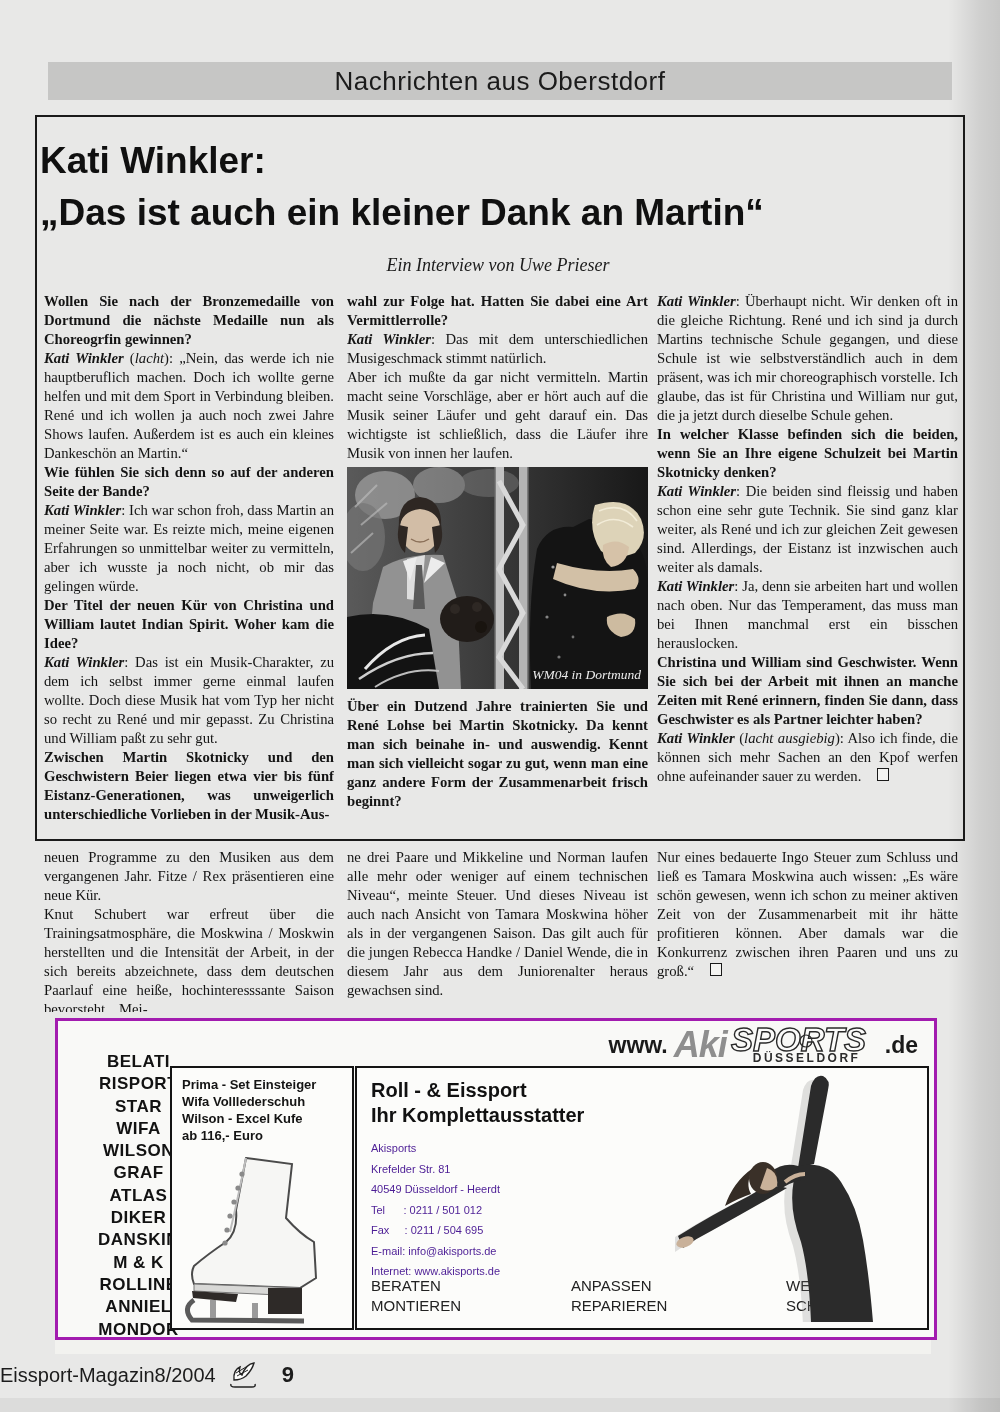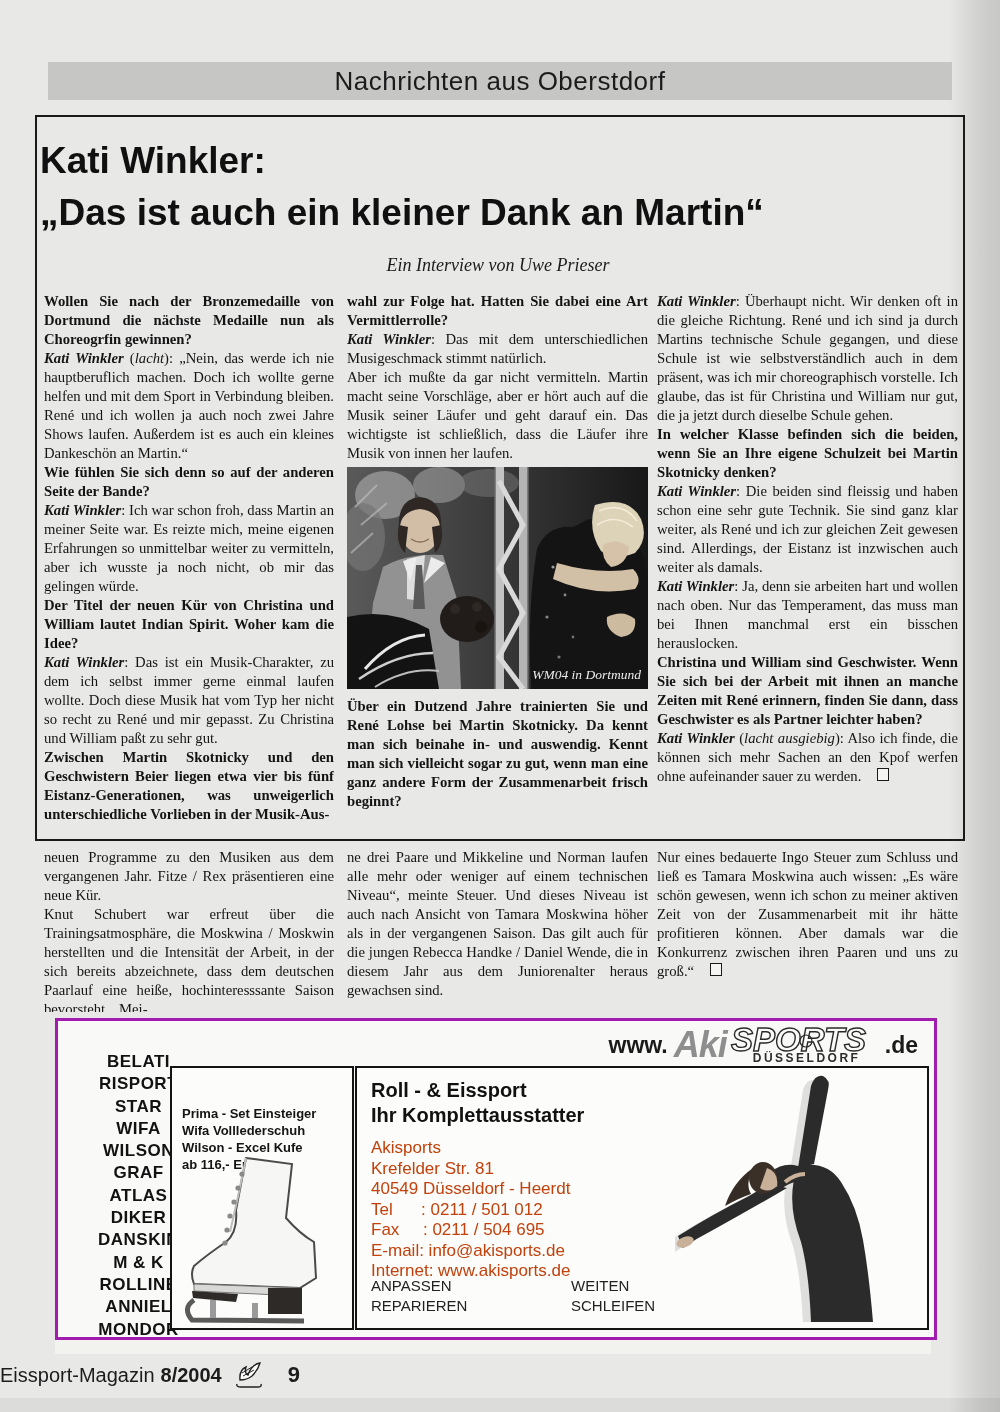--- a/index.html
+++ b/index.html
@@ -56,38 +56,38 @@
   .logo-sports-wrap{position:relative;margin-right:4px;}
   .logo-city{position:absolute;left:24px;top:30px;font-size:12px;font-weight:bold;
     letter-spacing:2.5px;color:#2c2c2c;white-space:nowrap;text-align:center;}
   .logo-de{font-weight:bold;font-size:23px;color:#1a1a1a;text-align:center;}
 
   .brand-list{position:absolute;left:8px;top:30px;width:145px;text-align:center;}
   .brand-item{font-weight:bold;font-size:17px;line-height:22.3px;color:#121212;letter-spacing:0.5px;}
 
   .offer-box{position:absolute;left:112px;top:45px;width:180px;height:260px;
     border:2px solid #141414;background:#fcfcfa;}
-  .offer-lines{position:absolute;left:10px;top:8px;font-weight:bold;font-size:13px;line-height:17px;color:#141414;margin-top:29px;}
+  .offer-lines{position:absolute;left:10px;top:8px;font-weight:bold;font-size:13px;line-height:17px;color:#141414;}
   .skate-svg{position:absolute;left:8px;top:80px;}
 
   .roll-box{position:absolute;left:297px;top:45px;width:570px;height:260px;
     border:2px solid #141414;background:#fcfcfa;}
   .roll-head{position:absolute;left:14px;top:10px;font-weight:bold;font-size:20px;line-height:25px;color:#111;}
-  .contact{position:absolute;left:14px;top:70px;font-size:17px;line-height:20.5px;color:#c2410c;white-space:pre;}
+  .contact{position:absolute;left:14px;top:70px;font-size:11px;line-height:20.5px;color:#4c1d95;white-space:pre;}
   .services{position:absolute;left:14px;top:208px;width:540px;display:flex;}
   .service-column{font-size:15px;line-height:20px;color:#222;}
   .service-column:nth-child(1){width:200px;}
   .service-column:nth-child(2){width:215px;}
   .service-column:nth-child(3){width:125px;}
   .skater-svg{position:absolute;right:2px;top:2px;}
 
   .footer{position:absolute;top:1360px;left:0;width:908px;display:flex;
     align-items:center;font-family:"Liberation Sans",sans-serif;color:#1c1c1c;}
   .footer-mag{font-size:20px;}
-  .footer-issue{font-size:20px;font-weight:bold;margin-left:6px;}
+  .footer-issue{font-size:20px;font-weight:normal;}
   .footer-logo{margin-left:10px;}
   .footer-page{font-size:22px;font-weight:bold;margin-left:22px;}
   .footer-white-band{position:absolute;left:55px;top:1338px;width:876px;height:16px;background:#f2f2ef;}
 </style>
 </head>
 <body>
 
 <div class="edge-right"></div>
 <div class="edge-bottom"></div>
 
@@ -263,20 +263,24 @@
   </div>
 
   <div class="roll-box">
     <div class="roll-head">
       <div>Roll - &amp; Eissport</div>
       <div>Ihr Komplettausstatter</div>
     </div>
     <div class="contact"><div class="contact-line">Akisports</div><div class="contact-line">Krefelder Str. 81</div><div class="contact-line">40549 Düsseldorf - Heerdt</div><div class="contact-line">Tel      : 0211 / 501 012</div><div class="contact-line">Fax     : 0211 / 504 695</div><div class="contact-line">E-mail: info@akisports.de</div><div class="contact-line">Internet: www.akisports.de</div></div>
     <div class="services">
         <div class="service-column">
+          <div>BERATEN</div>
+          <div>MONTIEREN</div>
+        </div>
+        <div class="service-column">
           <div>ANPASSEN</div>
           <div>REPARIEREN</div>
         </div>
         <div class="service-column">
           <div>WEITEN</div>
           <div>SCHLEIFEN</div>
         </div>
       </div>
 
     <svg class="skater-svg" width="250" height="252" viewBox="0 0 250 252">

